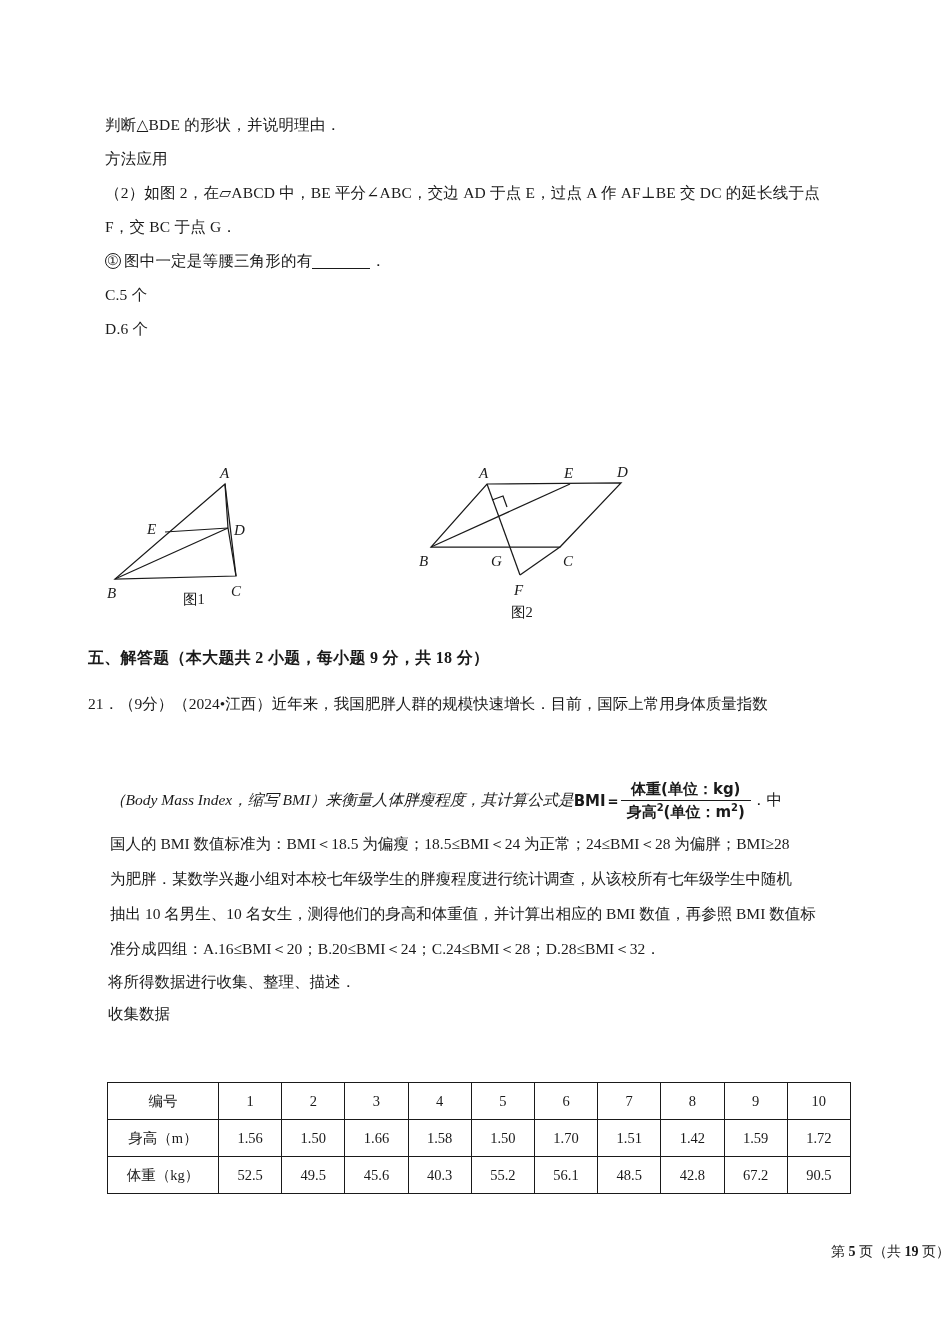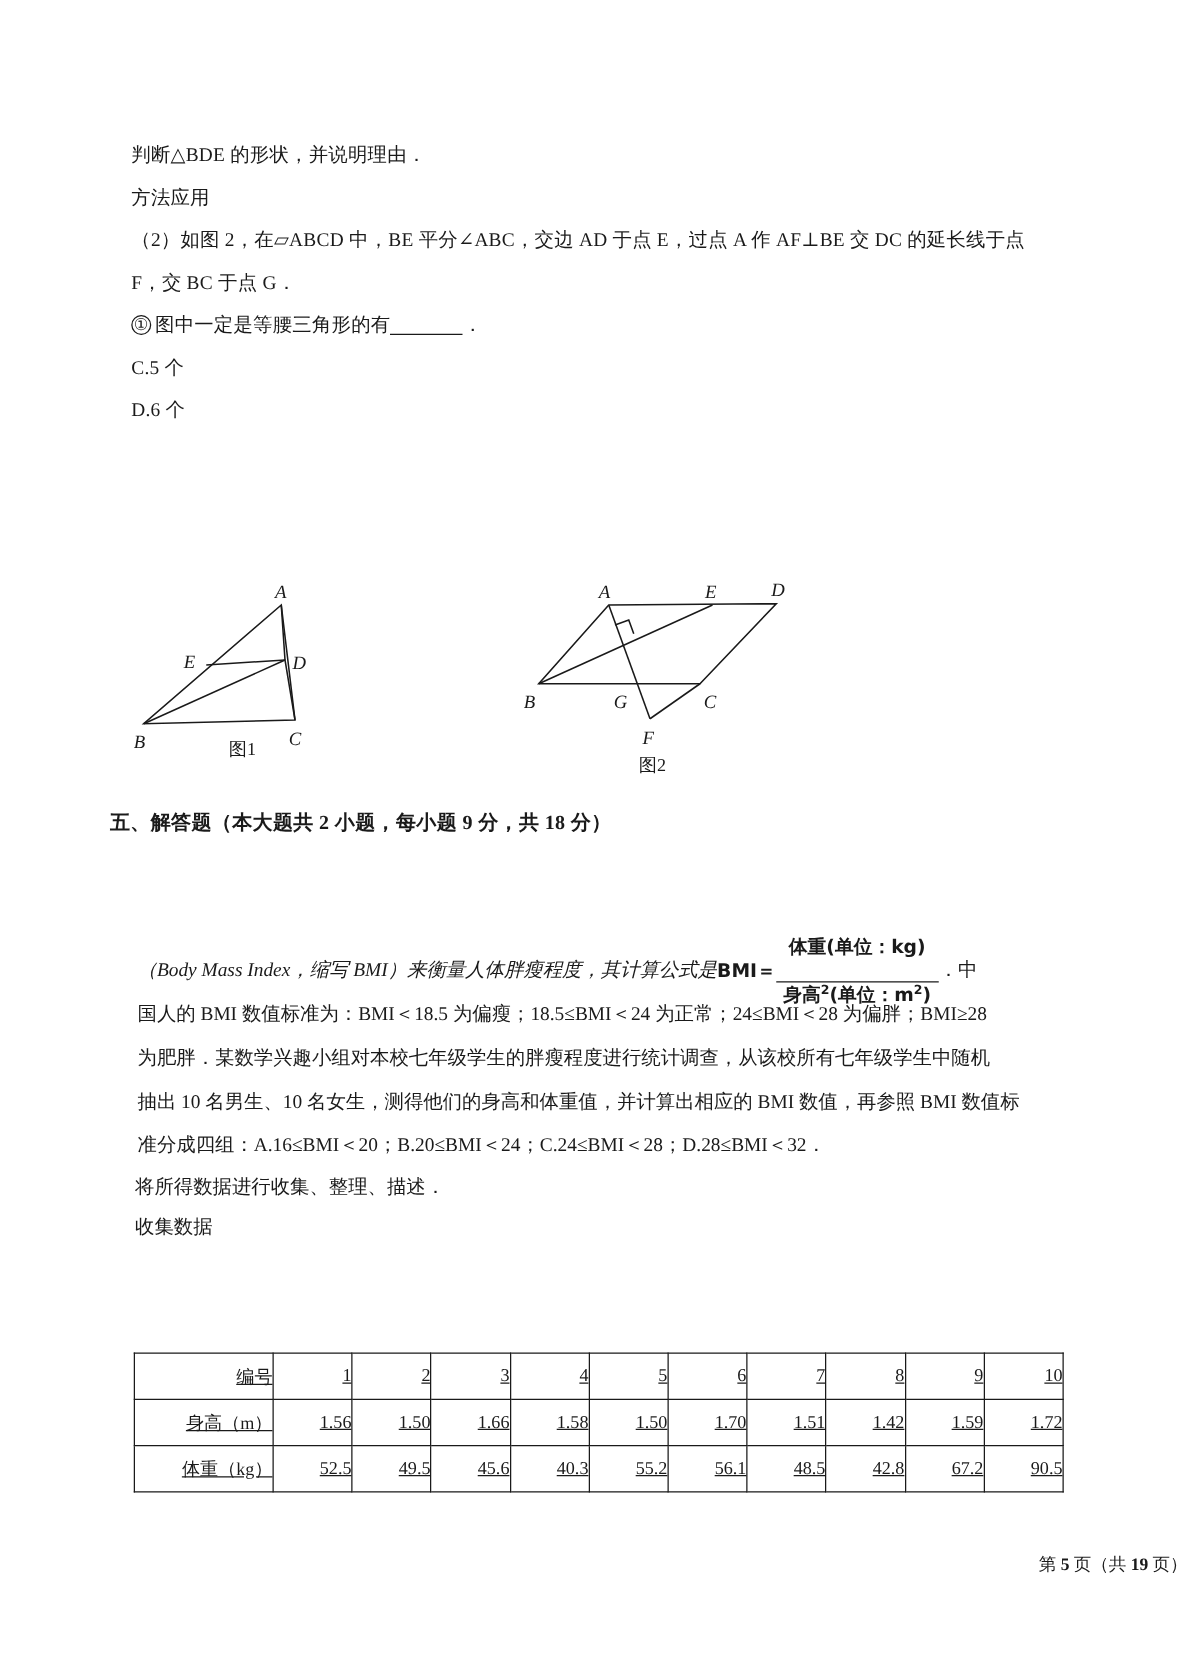--- a/index.html
+++ b/index.html
@@ -106,21 +106,21 @@
     top: 30px;
   }
   .frac {
     display: inline-block;
     vertical-align: middle;
     text-align: center;
     font-family: "DejaVu Sans", sans-serif;
   }
   .frac .num {
     display: block;
-    padding: 0 6px 18px 6px;
+    padding: 0 6px 1px 6px;
     border-bottom: 1.6px solid #1a1a1a;
     font-size: 15px;
     font-weight: bold;
   }
   .frac .den {
     display: block;
     padding: 1px 6px 0 6px;
     font-size: 15px;
     font-weight: bold;
   }
@@ -151,25 +151,24 @@
     width: 744px;
   }
   table.data {
     border-collapse: collapse;
     width: 744px;
     table-layout: fixed;
   }
   table.data td {
     border: 1px solid #1a1a1a;
     height: 36px;
-    text-align: right;
+    text-align: center;
     font-size: 14.5px;
     font-family: "Liberation Serif", serif;
     padding: 0;
-    text-decoration: underline;
   }
   table.data td.hdr {
     width: 110px;
     font-size: 14.5px;
   }
 
   
   .footer {
     position: absolute;
     left: 0;
@@ -242,20 +241,23 @@
       <text class="glab" x="76" y="104">G</text>
       <text class="glab" x="148" y="104">C</text>
       <text class="glab" x="99" y="133">F</text>
     </svg>
     <div class="fig-caption" style="left:406px; top:141px;">图2</div>
   </div>
 
   <div class="section-head">五、解答题（本大题共 2 小题，每小题 9 分，共 18 分）</div>
 
   <div class="prob-body">
+    <div class="q-num-line">
+      <span>21．</span><span>（9分）</span><span>（2024•江西）</span><span>近年来，我国肥胖人群的规模快速增长．目前，国际上常用身体质量指数</span>
+    </div>
 
     <div class="formula-line">
       <span class="formula-text-left">
         <span class="it">（Body Mass Index，缩写 BMI）来衡量人体胖瘦程度，其计算公式是</span><span class="bmi-lhs">BMI＝</span><span class="frac"><span class="num">体重(单位：kg)</span><span class="den"><span>身高</span><span class="sup">2</span><span>(单位：m</span><span class="sup">2</span><span>)</span></span></span><span>．中</span>
       </span>
     </div>
 
     <div class="stdpara">国人的 BMI 数值标准为：BMI＜18.5 为偏瘦；18.5≤BMI＜24 为正常；24≤BMI＜28 为偏胖；BMI≥28</div>
     <div class="stdpara">为肥胖．某数学兴趣小组对本校七年级学生的胖瘦程度进行统计调查，从该校所有七年级学生中随机</div>
     <div class="stdpara">抽出 10 名男生、10 名女生，测得他们的身高和体重值，并计算出相应的 BMI 数值，再参照 BMI 数值标</div>

